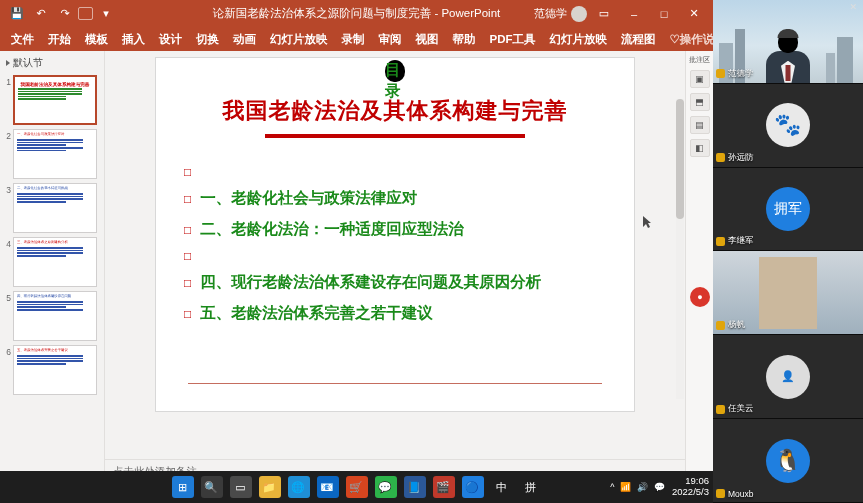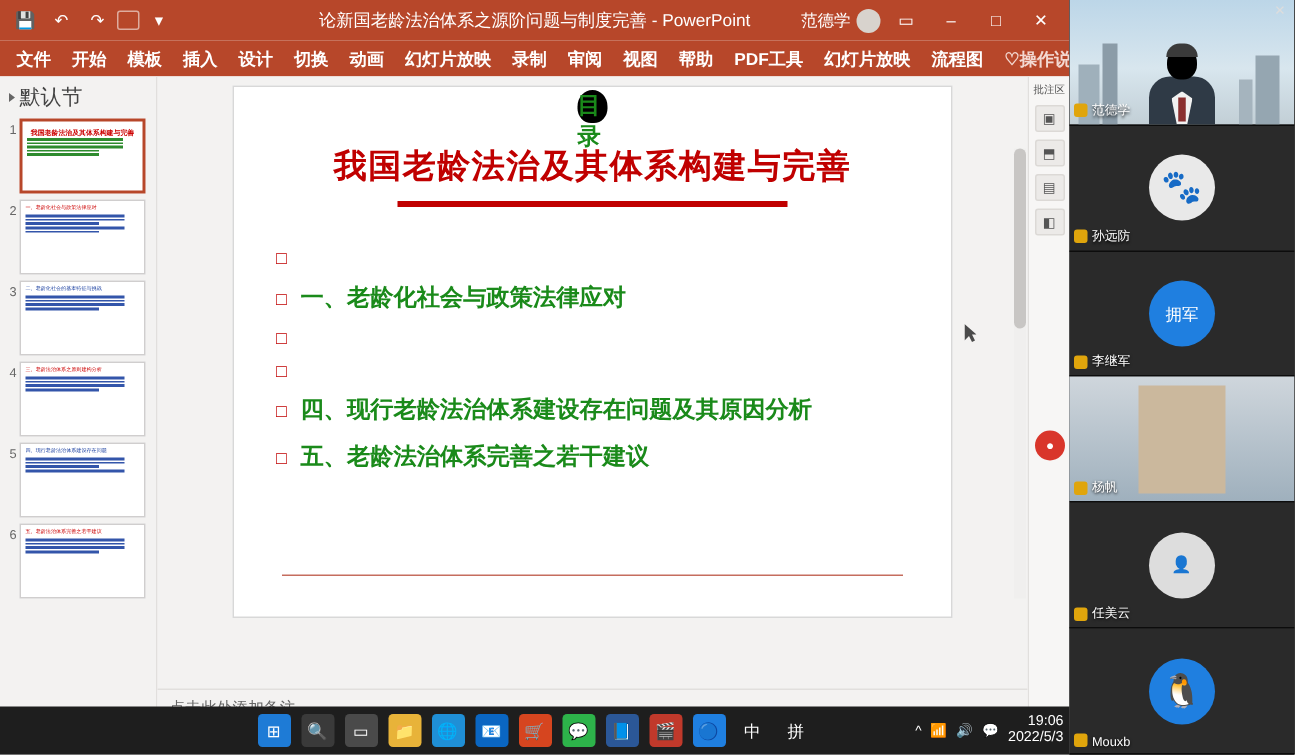--- a/index.html
+++ b/index.html
@@ -29,21 +29,21 @@
   .ribbon { height: 24px; background: #b7472a; display: flex; align-items: center; padding-left: 4px; color: #fff; font-size: 11.5px; }
   .ribbon .tab { padding: 2px 7px; height: 22px; display: flex; align-items: center; white-space: nowrap; font-weight: bold; }
   .ribbon .tab.ghost { color: #f3d9d2; }
   .ribbon-right { margin-left: auto; display: flex; align-items: center; gap: 6px; padding-right: 8px; font-size: 11px; }
 
   
   .pptbody { flex: 1; display: flex; background: #f3f2f1; position: relative; }
 
   
   .thumbpane { width: 105px; background: #f3f2f1; border-right: 1px solid #e1dfdd; padding: 3px 0 0 0; position: relative; overflow: hidden; }
-  .section-hdr { font-size: 14px; color: #444; padding: 2px 4px 3px 6px; display: flex; align-items: center; gap: 3px; }
+  .section-hdr { font-size: 10px; color: #444; padding: 2px 4px 3px 6px; display: flex; align-items: center; gap: 3px; }
   .tri { width: 0; height: 0; border-left: 4px solid #666; border-top: 3px solid transparent; border-bottom: 3px solid transparent; }
   .thumb-row { display: flex; align-items: flex-start; margin: 2px 0 4px 2px; }
   .thumb-num { width: 11px; font-size: 8.5px; color: #666; text-align: right; padding-right: 2px; padding-top: 2px; }
   .thumb { width: 84px; height: 50px; background: #fff; border: 1px solid #d0cece; overflow: hidden; position: relative; }
   .thumb.sel { border: 2px solid #b7472a; }
   .thumb .tt { font-size: 3.4px; line-height: 1.25; padding: 2px 3px; color: #c00; }
   .thumb .tt.blue { color: #1a3fa0; }
   .thumb .tl { display: block; height: 1.6px; background: #cf3a2a; margin: 1px 3px; }
   .thumb .tl.g { background: #2e8b2e; }
   .thumb .tl.b { background: #3355aa; }
@@ -90,21 +90,21 @@
   .tb-icon { width: 22px; height: 22px; border-radius: 3px; display: flex; align-items: center; justify-content: center; font-size: 11px; color: #fff; }
   .tb-tray { position: absolute; right: 4px; display: flex; align-items: center; gap: 6px; color: #fff; font-size: 9px; }
   .clock { text-align: right; line-height: 1.15; font-size: 9.5px; }
 
   
   .videos { position: absolute; right: 0; top: 0; width: 150px; height: 503px; background: #141414; display: flex; flex-direction: column; }
   .tile { position: relative; width: 150px; height: 84px; background: #2a2a2a; overflow: hidden; border-bottom: 1px solid #0c0c0c; }
   .tile .nametag { position: absolute; left: 3px; bottom: 3px; display: flex; align-items: center; gap: 3px; color: #fff; font-size: 8.5px; text-shadow: 0 1px 2px #000; }
   .mic { width: 9px; height: 9px; border-radius: 2px; background: #e0a50c; display: inline-block; }
   .tile .bigcircle { position: absolute; left: 50%; top: 50%; transform: translate(-50%,-50%); width: 44px; height: 44px; border-radius: 50%; background: #e9e9e9; display: flex; align-items: center; justify-content: center; font-size: 11px; color: #333; }
-  .tile.blue .bigcircle { background: #1f7fe0; color: #fff; font-size: 11px; }
+  .tile.blue .bigcircle { background: #1f7fe0; color: #fff; font-size: 14px; }
   .tile.photo { background: linear-gradient(#cfd6dc, #9fb0bd); }
   .closebar { position: absolute; right: 6px; top: 2px; color: #ddd; font-size: 9px; }
   .sky { position: absolute; inset: 0; background: linear-gradient(#bcd6e8 0%, #d8e6ee 55%, #c2cfd6 100%); }
   .bldg { position: absolute; bottom: 0; background: #9aa8b2; }
   .person { position: absolute; left: 50%; bottom: 0; transform: translateX(-50%); width: 46px; height: 54px; }
   .head { position: absolute; left: 50%; top: 2px; transform: translateX(-50%); width: 20px; height: 22px; border-radius: 50% 50% 45% 45%; background: #000000; }
   .hair { position: absolute; left: 50%; top: 0; transform: translateX(-50%); width: 21px; height: 9px; border-radius: 10px 10px 0 0; background: #3a3a3a; }
   .body { position: absolute; left: 50%; bottom: 0; transform: translateX(-50%); width: 44px; height: 32px; border-radius: 14px 14px 0 0; background: #2f3a46; }
   .shirt { position: absolute; left: 50%; bottom: 0; transform: translateX(-50%); width: 14px; height: 22px; background: #f1f1f1; clip-path: polygon(50% 0, 100% 22%, 75% 100%, 25% 100%, 0 22%); }
   .tie { position: absolute; left: 50%; bottom: 2px; transform: translateX(-50%); width: 5px; height: 16px; background: #8b2f2f; }
@@ -248,20 +248,21 @@
               <div class="toc-item">
                 <span class="bullet">□</span>
                 <span class="toc-text head">目录</span>
               </div>
               <div class="toc-item">
                 <span class="bullet">□</span>
                 <span class="toc-text">一、老龄化社会与政策法律应对</span>
               </div>
               <div class="toc-item">
                 <span class="bullet">□</span>
+                <span class="toc-text">二、老龄化法治：一种适度回应型法治</span>
               </div>
               <div class="toc-item">
                 <span class="bullet">□</span>
               </div>
               <div class="toc-item">
                 <span class="bullet">□</span>
                 <span class="toc-text">四、现行老龄法治体系建设存在问题及其原因分析</span>
               </div>
               <div class="toc-item">
                 <span class="bullet">□</span>

